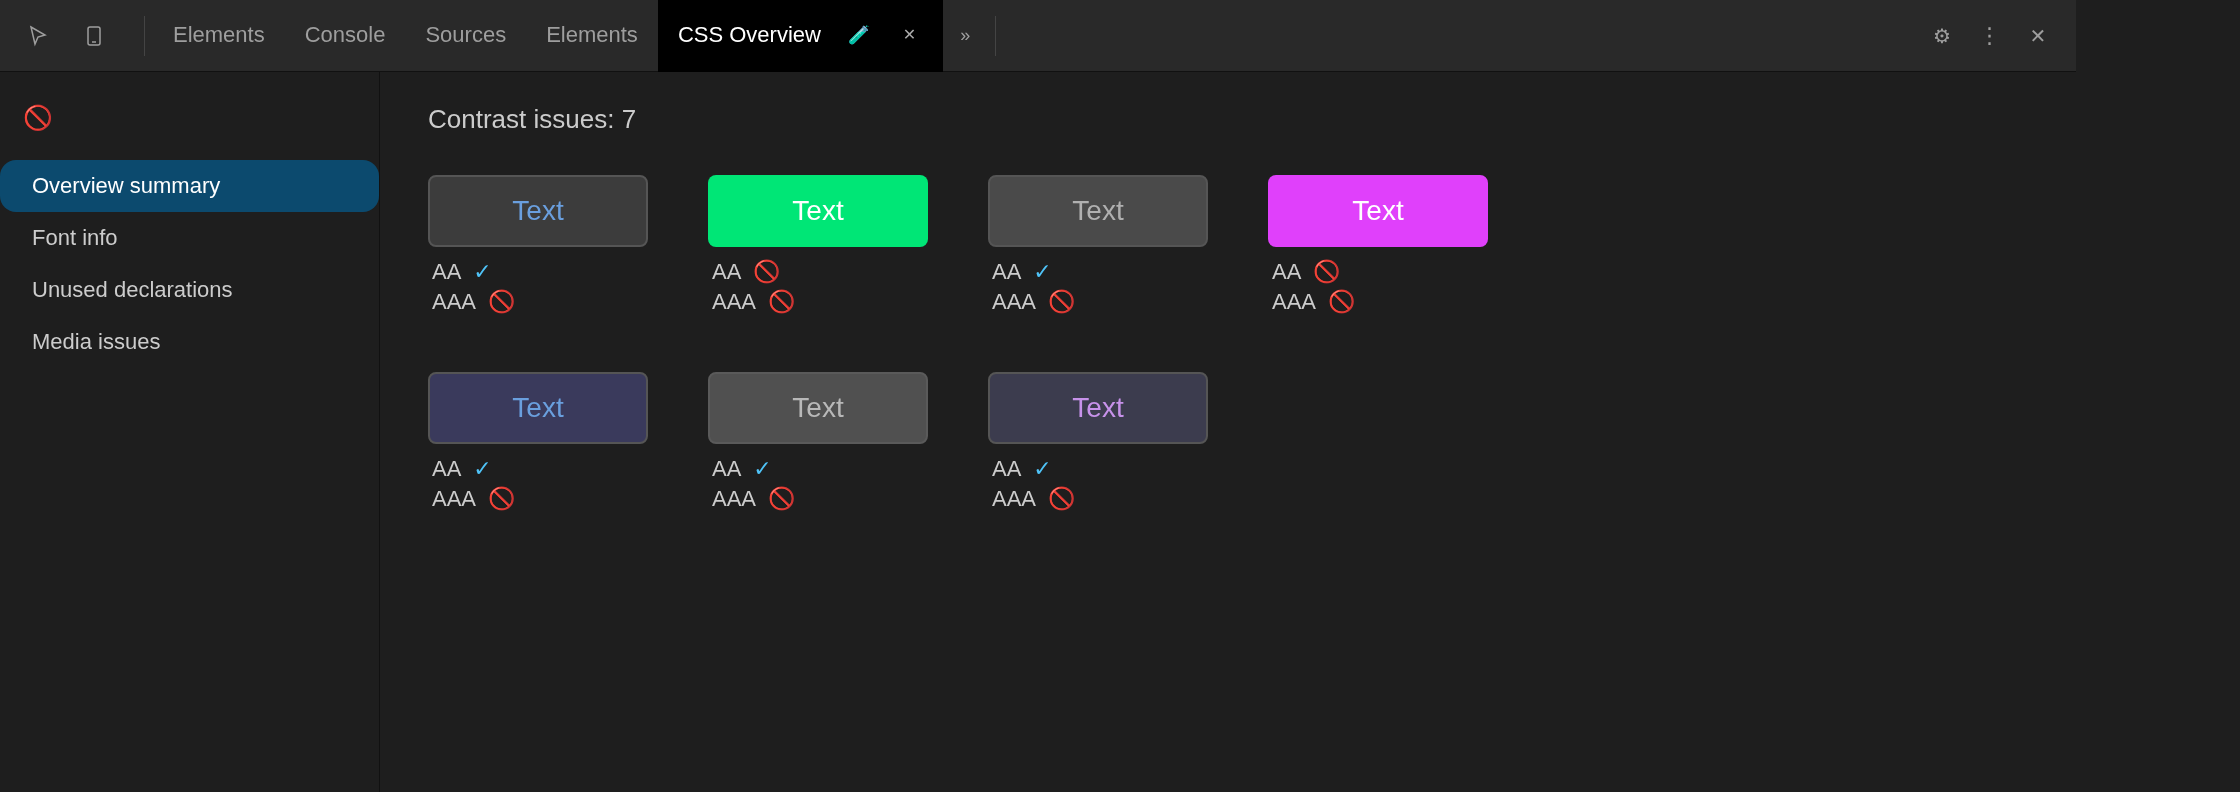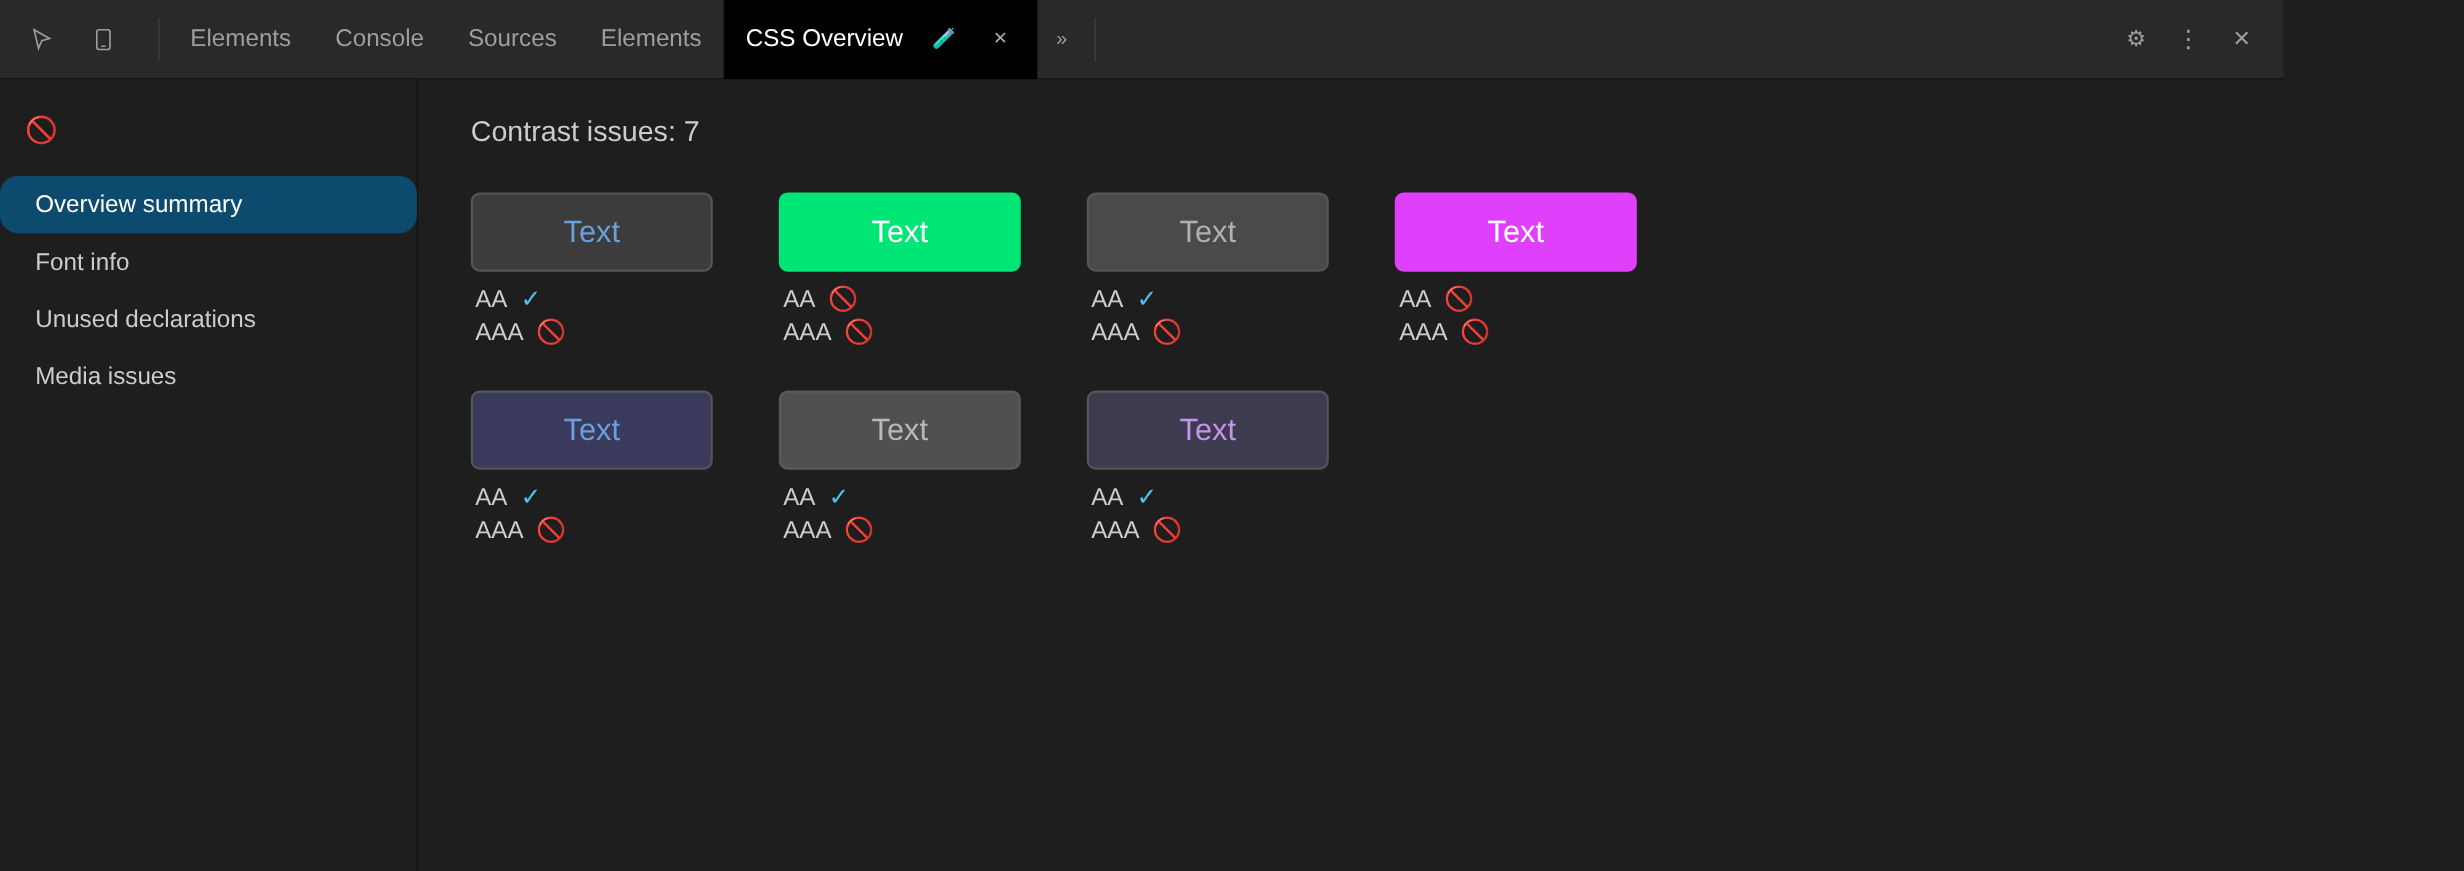--- a/index.html
+++ b/index.html
@@ -171,21 +171,21 @@
       font-size: 26px;
       color: #ccc;
       margin-bottom: 40px;
       font-weight: 400;
     }
 
     
     .contrast-grid {
       display: flex;
       flex-direction: column;
-      gap: 40px;
+      gap: 57px;
     }
 
     .contrast-row {
       display: flex;
       gap: 60px;
       align-items: flex-start;
     }
 
     .contrast-item {
       display: flex;

